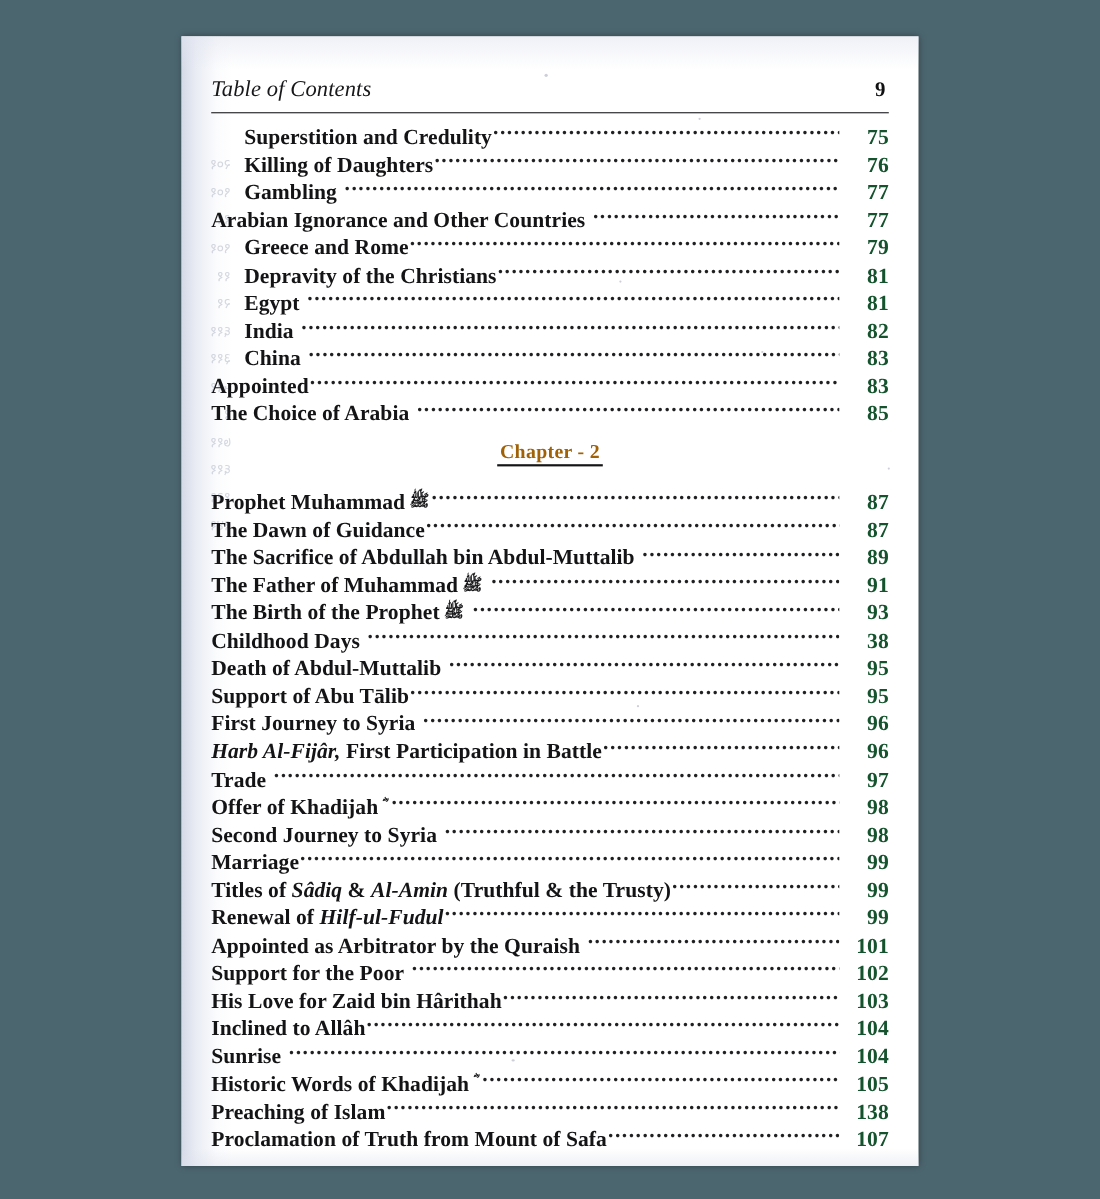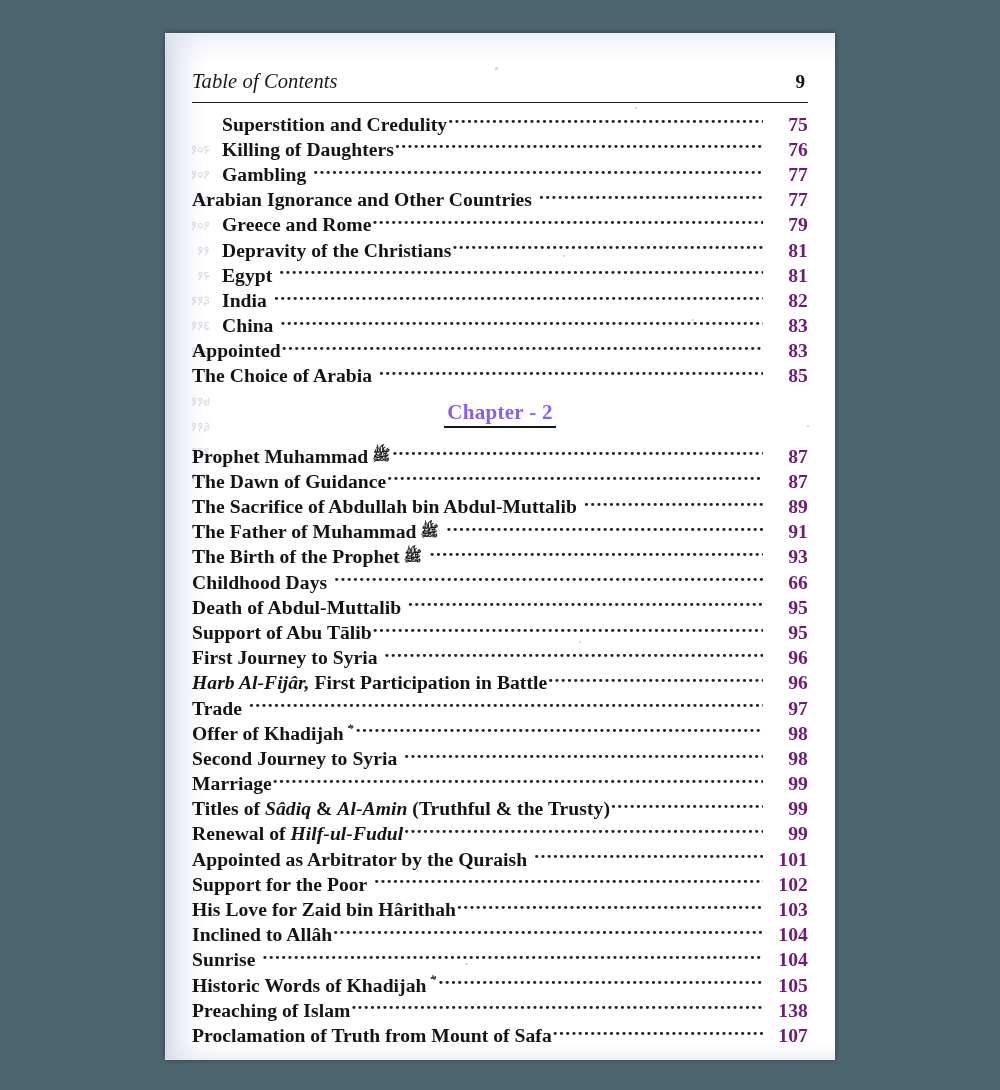--- a/index.html
+++ b/index.html
@@ -148,21 +148,21 @@
     white-space: nowrap;
   }
   
   .toc-line.gap .leader { margin-left: 7px; }
 
   .toc-page {
     flex: 0 0 auto;
     width: 44px;
     text-align: right;
     font-size: 19.6px;
-    color: #701a75;
+    color: #14532d;
     letter-spacing: 0.1px;
   }
 
   
   .honorific {
     display: inline-block;
     font-size: 15px;
     line-height: 1;
     vertical-align: 0.08em;
     padding: 0 1px 0 4px;
@@ -172,23 +172,23 @@
   }
 
   
   .chapter-head {
     text-align: center;
     margin-top: 12px;
     margin-bottom: 11px;
     height: 32px;
   }
   .chapter-head span {
-    font-size: 21px;
+    font-size: 18px;
     font-weight: bold;
-    color: #8b5cf6;
+    color: #a16207;
     border-bottom: 2px solid #151517;
     padding: 0 3px 2px 3px;
     letter-spacing: 0.3px;
   }
 
   
   .speck {
     position: absolute;
     background: rgba(110,118,140,0.35);
     border-radius: 50%;
@@ -321,21 +321,21 @@
           <div class="toc-page">91</div>
         </div>
         <div class="toc-line gap">
           <div class="toc-label">The Birth of the Prophet<span class="honorific">ﷺ</span></div>
           <div class="leader"></div>
           <div class="toc-page">93</div>
         </div>
         <div class="toc-line gap">
           <div class="toc-label">Childhood Days</div>
           <div class="leader"></div>
-          <div class="toc-page">66</div>
+          <div class="toc-page">38</div>
         </div>
         <div class="toc-line gap">
           <div class="toc-label">Death of Abdul-Muttalib</div>
           <div class="leader"></div>
           <div class="toc-page">95</div>
         </div>
         <div class="toc-line">
           <div class="toc-label">Support of Abu Tālib</div>
           <div class="leader"></div>
           <div class="toc-page">95</div>

